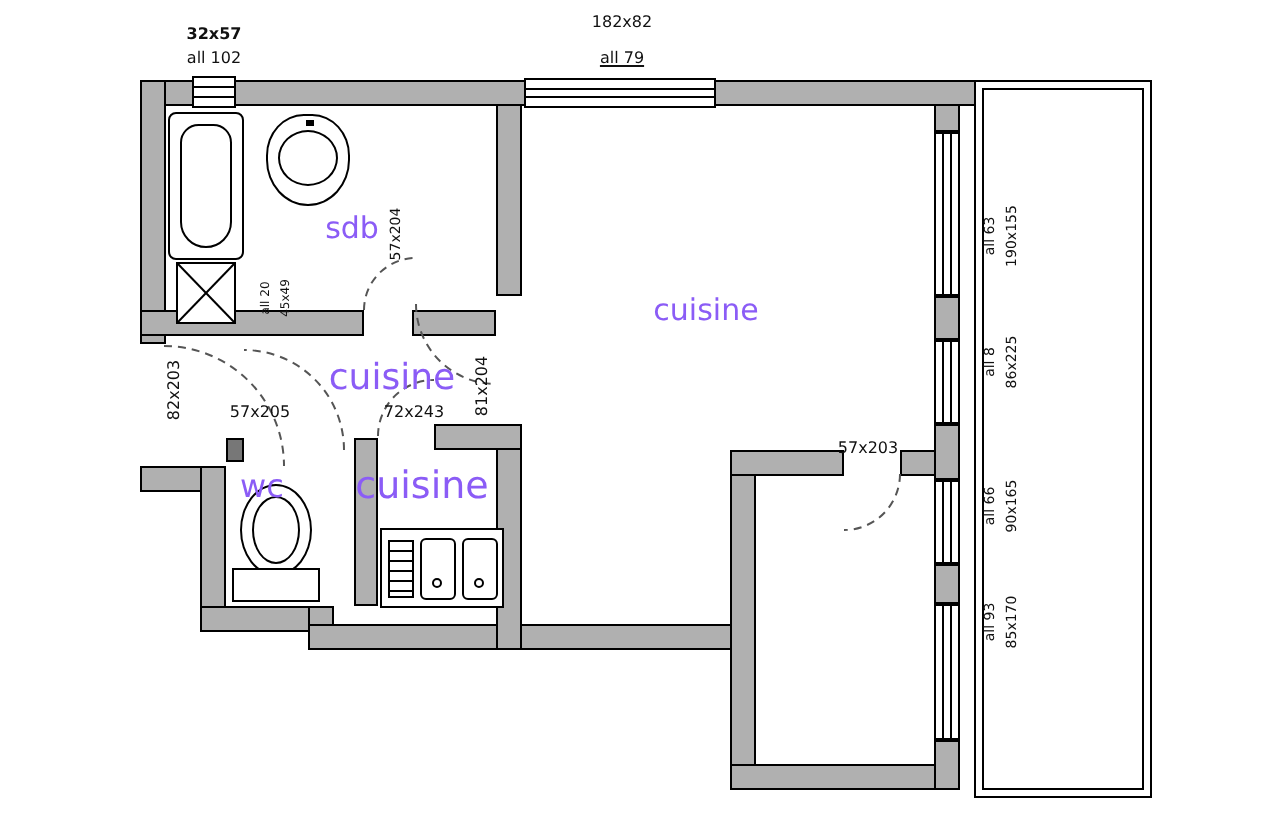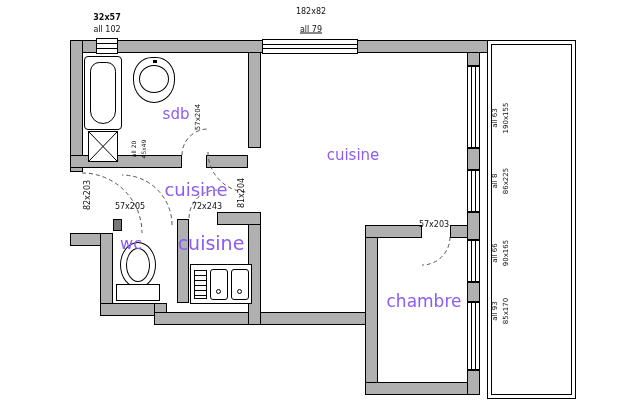--- a/index.html
+++ b/index.html
@@ -107,21 +107,20 @@
       <path d="M82 173 A60 60 0 0 1 142 233"></path>
       <path d="M450 237 A28 28 0 0 1 422 265"></path>
     </g>
   </svg>
 
   <span class="lbl room" style="left:176px;top:114px;font-size:15px;">sdb</span>
   <span class="lbl room" style="left:353px;top:155px;font-size:15px;">cuisine</span>
   <span class="lbl room" style="left:196px;top:189px;font-size:18px;">cuisine</span>
   <span class="lbl room" style="left:131px;top:243px;font-size:16px;">wc</span>
   <span class="lbl room" style="left:211px;top:243px;font-size:19px;">cuisine</span>
-  <span class="lbl room" style="left:424px;top:301px;font-size:17px;">chambre</span>
 
   <span class="lbl dim" style="left:107px;top:17px;font-weight:bold;">32x57</span>
   <span class="lbl dim" style="left:107px;top:29px;">all 102</span>
   <span class="lbl dim" style="left:311px;top:11px;">182x82</span>
   <span class="lbl dim" style="left:311px;top:29px;text-decoration:underline;">all 79</span>
 
   <span class="lbl dim" style="left:130px;top:206px;">57x205</span>
   <span class="lbl dim" style="left:207px;top:206px;">72x243</span>
   <span class="lbl dim" style="left:434px;top:224px;">57x203</span>
   <span class="lbl dim rot" style="left:87px;top:195px;">82x203</span>

